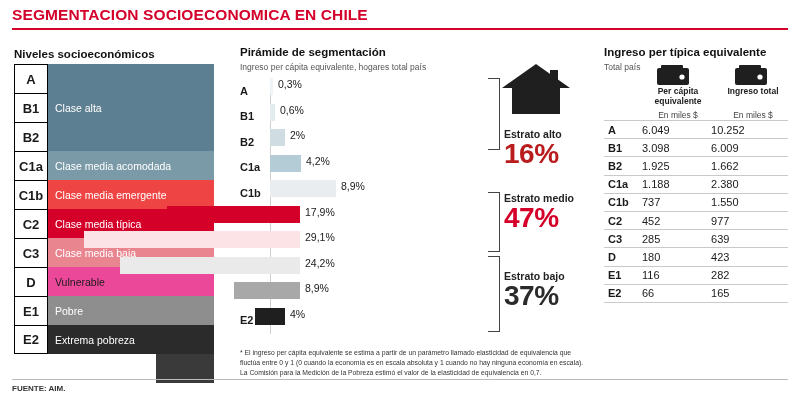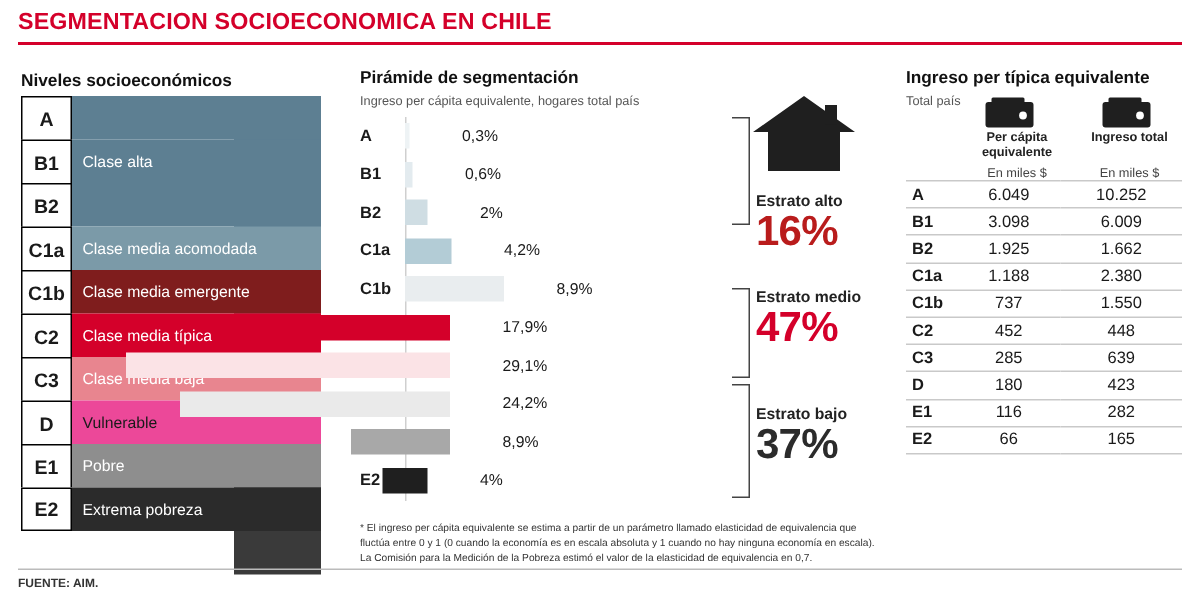--- a/index.html
+++ b/index.html
@@ -60,21 +60,21 @@
   .lvl-row:last-child .lvl-code { border-bottom: 1px solid #000; }
   .lvl-label {
     flex: 1;
     display: flex; align-items: center;
     padding-left: 7px;
     font-size: 10.5px;
     color: #fff;
   }
   .bg-alta      { background: #5d7f92; }
   .bg-acomodada { background: #7b9aa8; }
-  .bg-emergente { background: #7f1d1d; }
+  .bg-emergente { background: #ef4444; }
   .bg-tipica    { background: #d4002a; }
   .bg-baja      { background: #e8858f; }
   .bg-vulnerable{ background: #ec4899; color: #1a1a1a !important; }
   .bg-pobre     { background: #8e8e8e; }
   .bg-extrema   { background: #2b2b2b; }
 
   
   .estrato-col {
     position: absolute; right: 0; top: 0; width: 58px;
   }
@@ -97,21 +97,21 @@
   }
   .pyr-code {
     width: 30px;
     font-size: 11px; font-weight: bold;
     text-align: left;
   }
   .pyr-bar-wrap {
     position: relative;
     flex: 1;
     height: 100%;
-    display: flex; align-items: center; gap: 30px;
+    display: flex; align-items: flex-start;
   }
   .pyr-bar {
     height: 17px;
   }
   .pyr-val {
     font-size: 10.5px;
     margin-left: 5px;
     white-space: nowrap;
   }
   .c-a   { background: #eef3f5; }
@@ -165,21 +165,21 @@
   }
   .rt-colhead .sub { font-weight: normal; color: #444; }
   table.rt {
     width: 184px;
     border-collapse: collapse;
     font-size: 11px;
   }
   table.rt td {
     border-bottom: 1px solid #c9c9c9;
     padding: 2.6px 4px;
-    text-align: center;
+    text-align: left;
     color: #1a1a1a;
   }
   table.rt td.code {
     text-align: left;
     font-weight: bold;
     width: 34px;
   }
   table.rt tr:first-child td { border-top: 1px solid #c9c9c9; }
 
   
@@ -429,21 +429,21 @@
           <td>2.380</td>
         </tr>
         <tr>
           <td class="code">C1b</td>
           <td>737</td>
           <td>1.550</td>
         </tr>
         <tr>
           <td class="code">C2</td>
           <td>452</td>
-          <td>448</td>
+          <td>977</td>
         </tr>
         <tr>
           <td class="code">C3</td>
           <td>285</td>
           <td>639</td>
         </tr>
         <tr>
           <td class="code">D</td>
           <td>180</td>
           <td>423</td>

